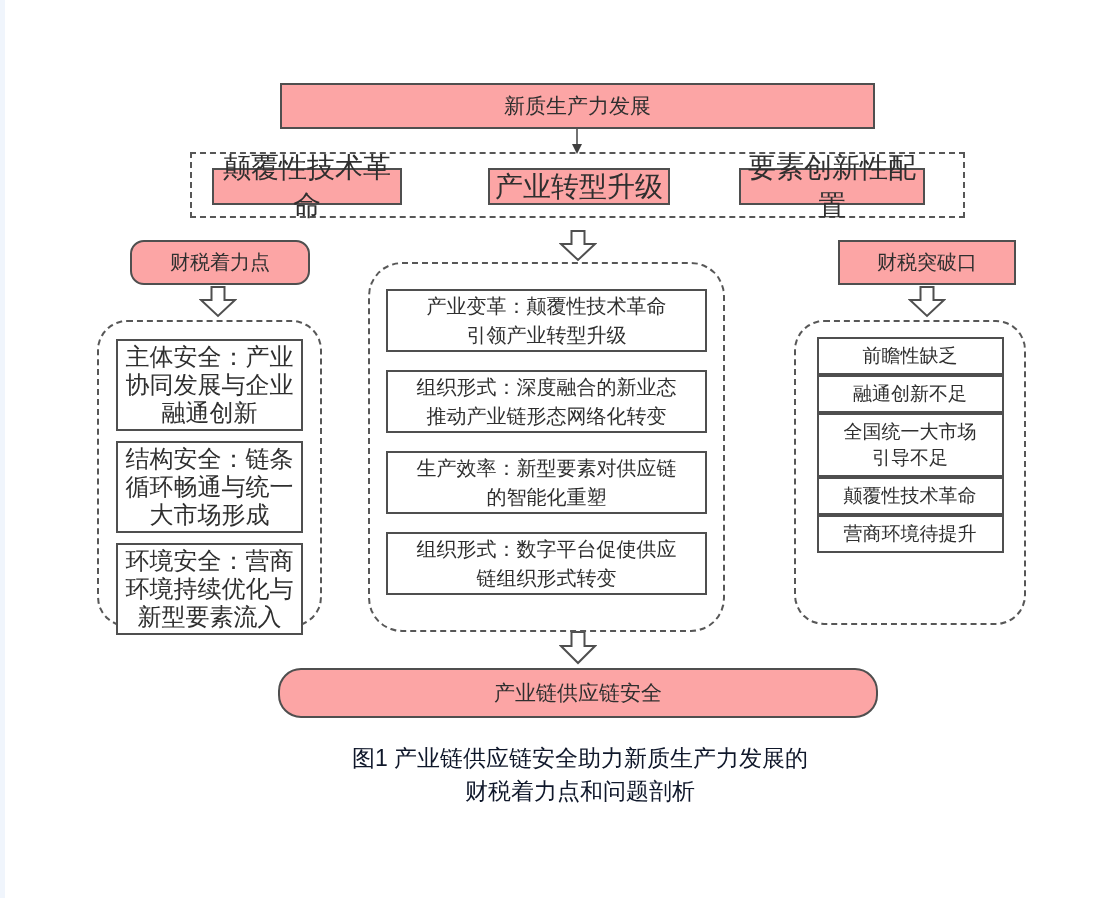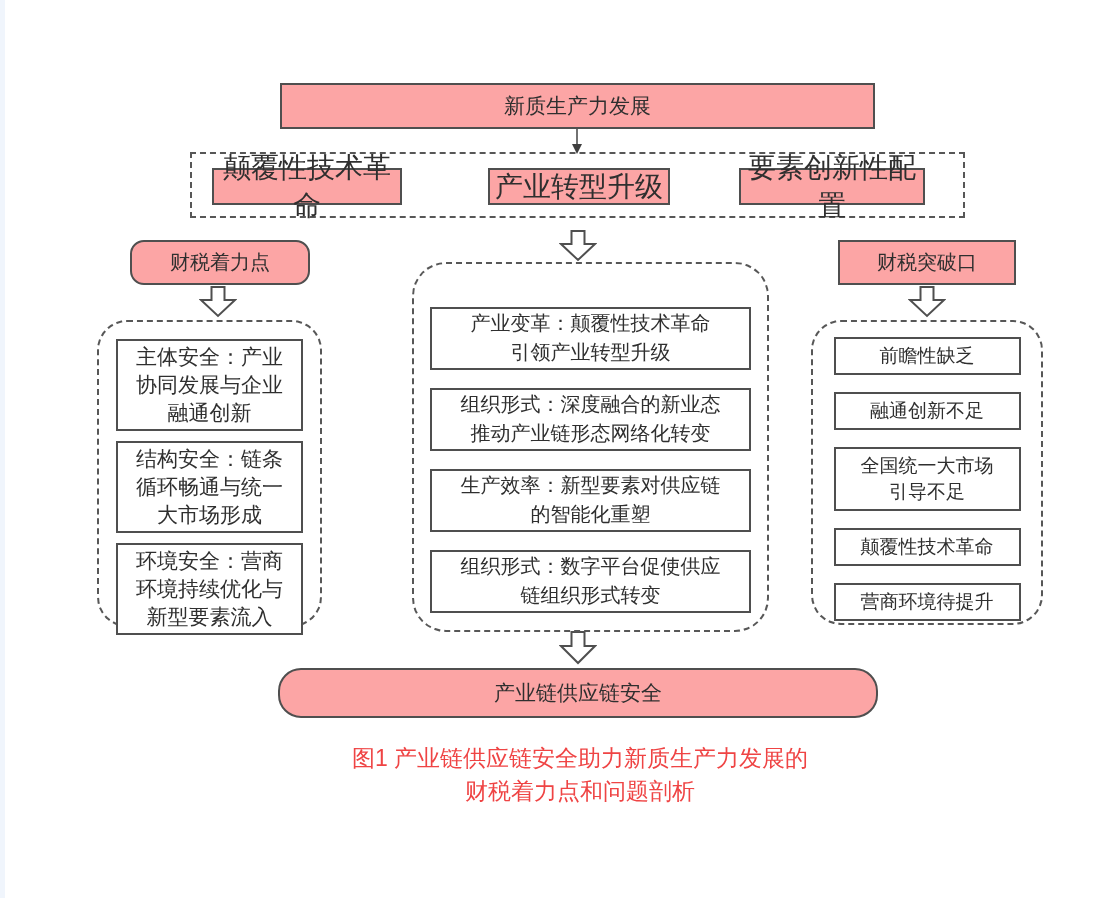--- a/index.html
+++ b/index.html
@@ -32,38 +32,38 @@
   .hdr { font-size:20px; }
   .left-header  { left:130px; top:240px; width:180px; height:45px;border-radius:14px; }
   .right-header { left:838px; top:240px; width:178px; height:45px; }
 
   .group {
     position:absolute; box-sizing:border-box;
     border:2px dashed #575757; background:transparent;
     display:flex; flex-direction:column; align-items:center;
   }
   .left-group   { left:97px;  top:320px; width:225px; height:307px; border-radius:30px; padding-top:17px; gap:10px; }
-  .middle-group { left:412px; top:262px; width:357px; height:370px; border-radius:34px; padding-top:25px; gap:18px;justify-content:center; }
-  .right-group  { left:811px; top:320px; width:232px; height:305px; border-radius:30px; padding-top:15px; gap:17px; }
+  .middle-group { left:368px; top:262px; width:357px; height:370px; border-radius:34px; padding-top:25px; gap:18px; }
+  .right-group  { left:794px; top:320px; width:232px; height:305px; border-radius:30px; padding-top:15px; }
 
   .item {
     box-sizing:border-box; border:2px solid #4f4f4f; background:#fff;
     display:flex; align-items:center; justify-content:center;
     text-align:center; white-space:pre-line;
   }
-  .left-item   { width:187px; font-size:21px; line-height:28px; padding:2px 2px; }
+  .left-item   { width:187px; font-size:24px; line-height:28px; padding:2px 2px; }
   .middle-item { width:321px; height:63px; font-size:20px; line-height:29px; }
   .right-item  { width:187px; font-size:19px; line-height:26px; padding:4px 2px; min-height:38px; }
 
   .arrow { position:absolute; }
   .caption {
     position:absolute; left:160px; top:742px; width:840px;
     text-align:center; white-space:pre-line;
     font-family:"Liberation Sans","DejaVu Sans",sans-serif;
-    color:#ef4444; font-size:23px; line-height:33px;
+    color:#0f172a; font-size:23px; line-height:33px;
   }
 </style>
 </head>
 <body>
 
 <div class="canvas">
   <div class="edge-strip"></div>
 
   <div class="node top-node">新质生产力发展</div>
 

